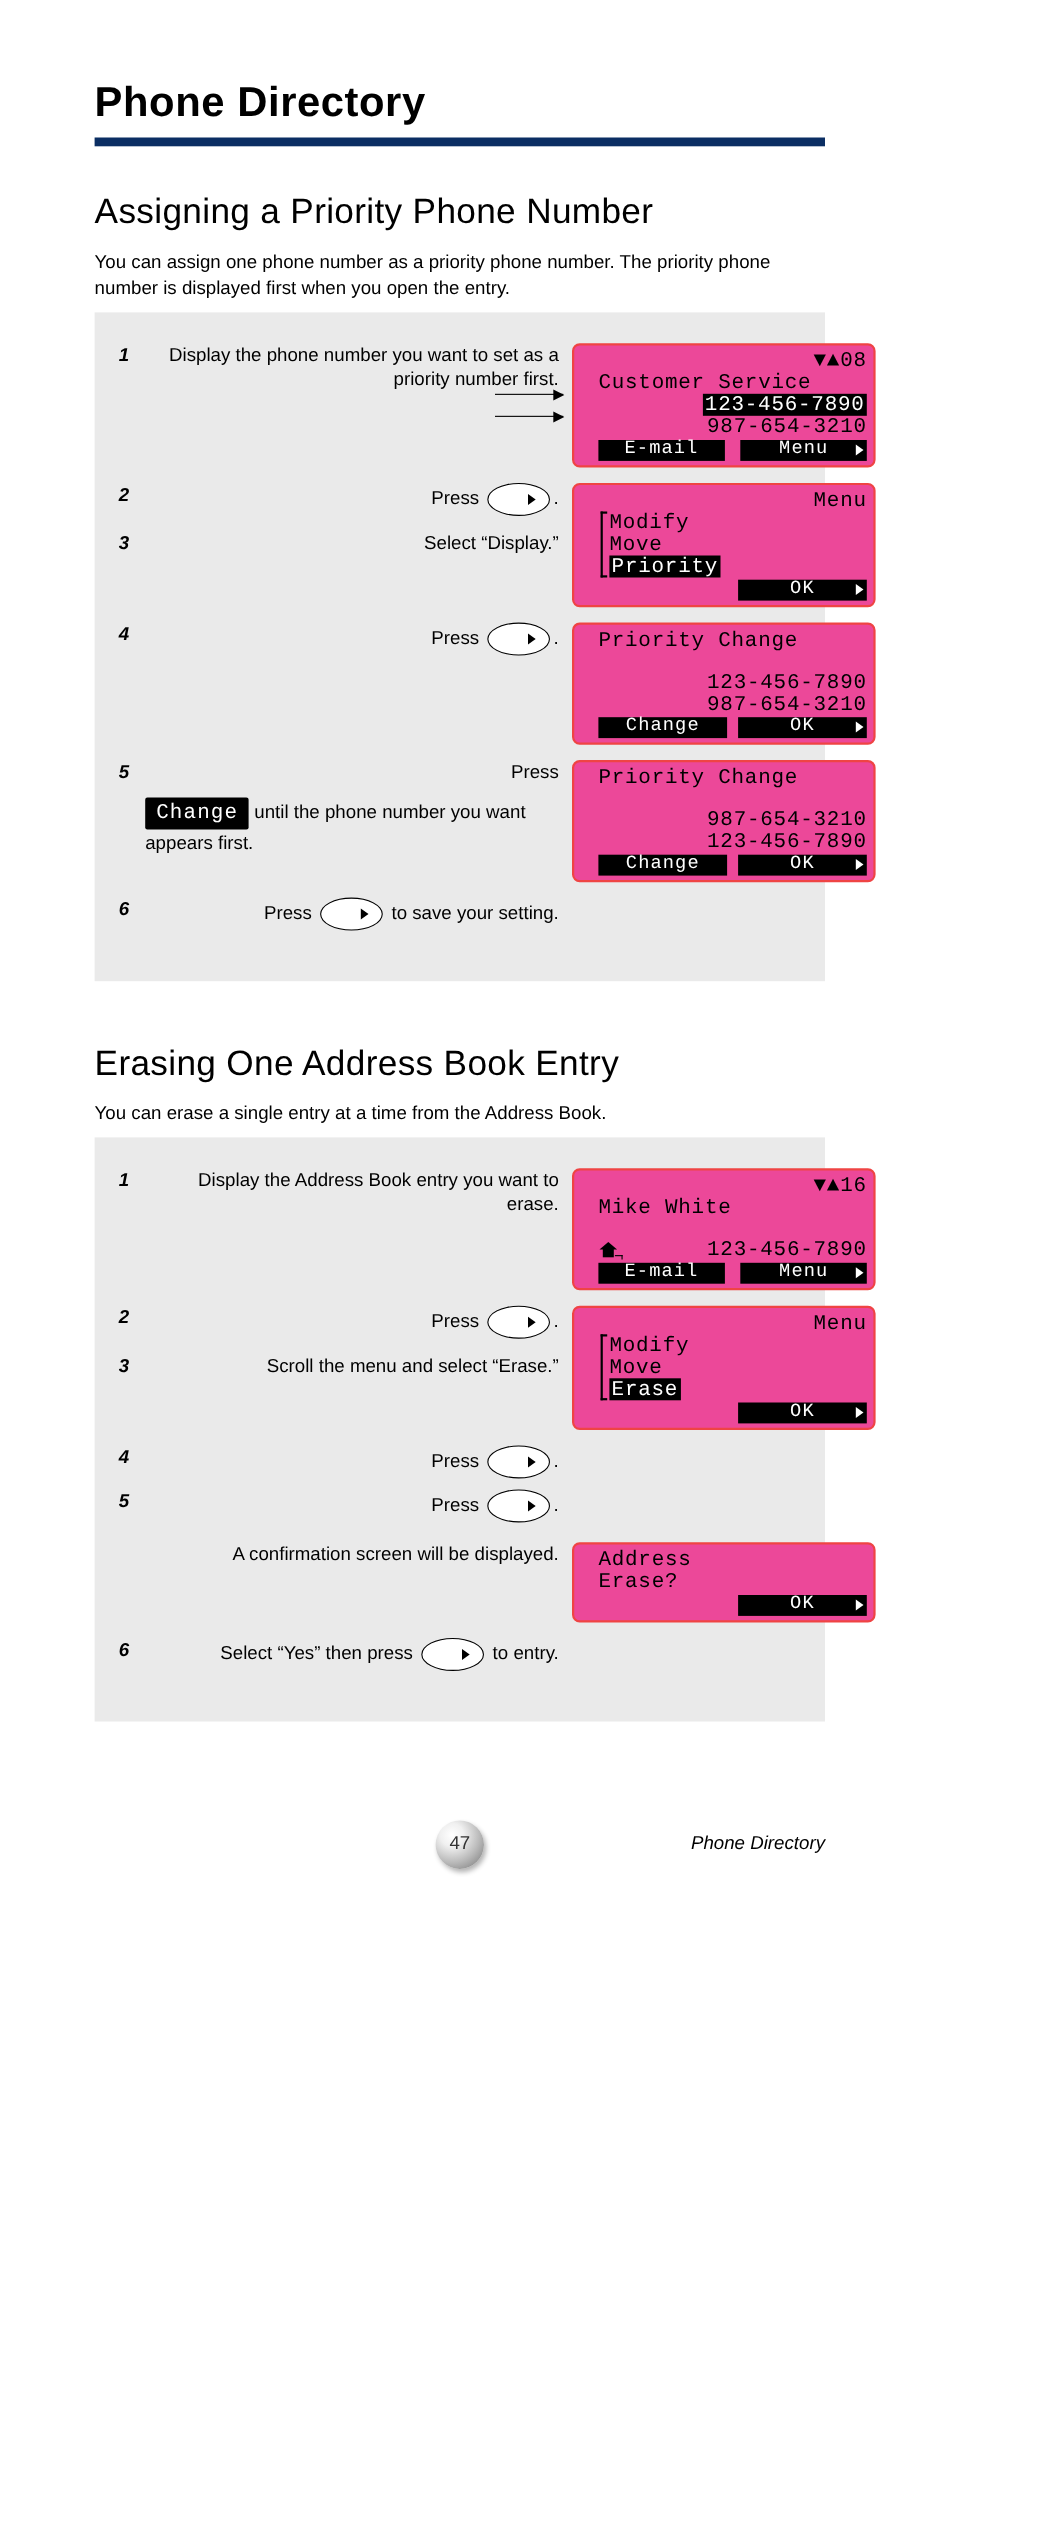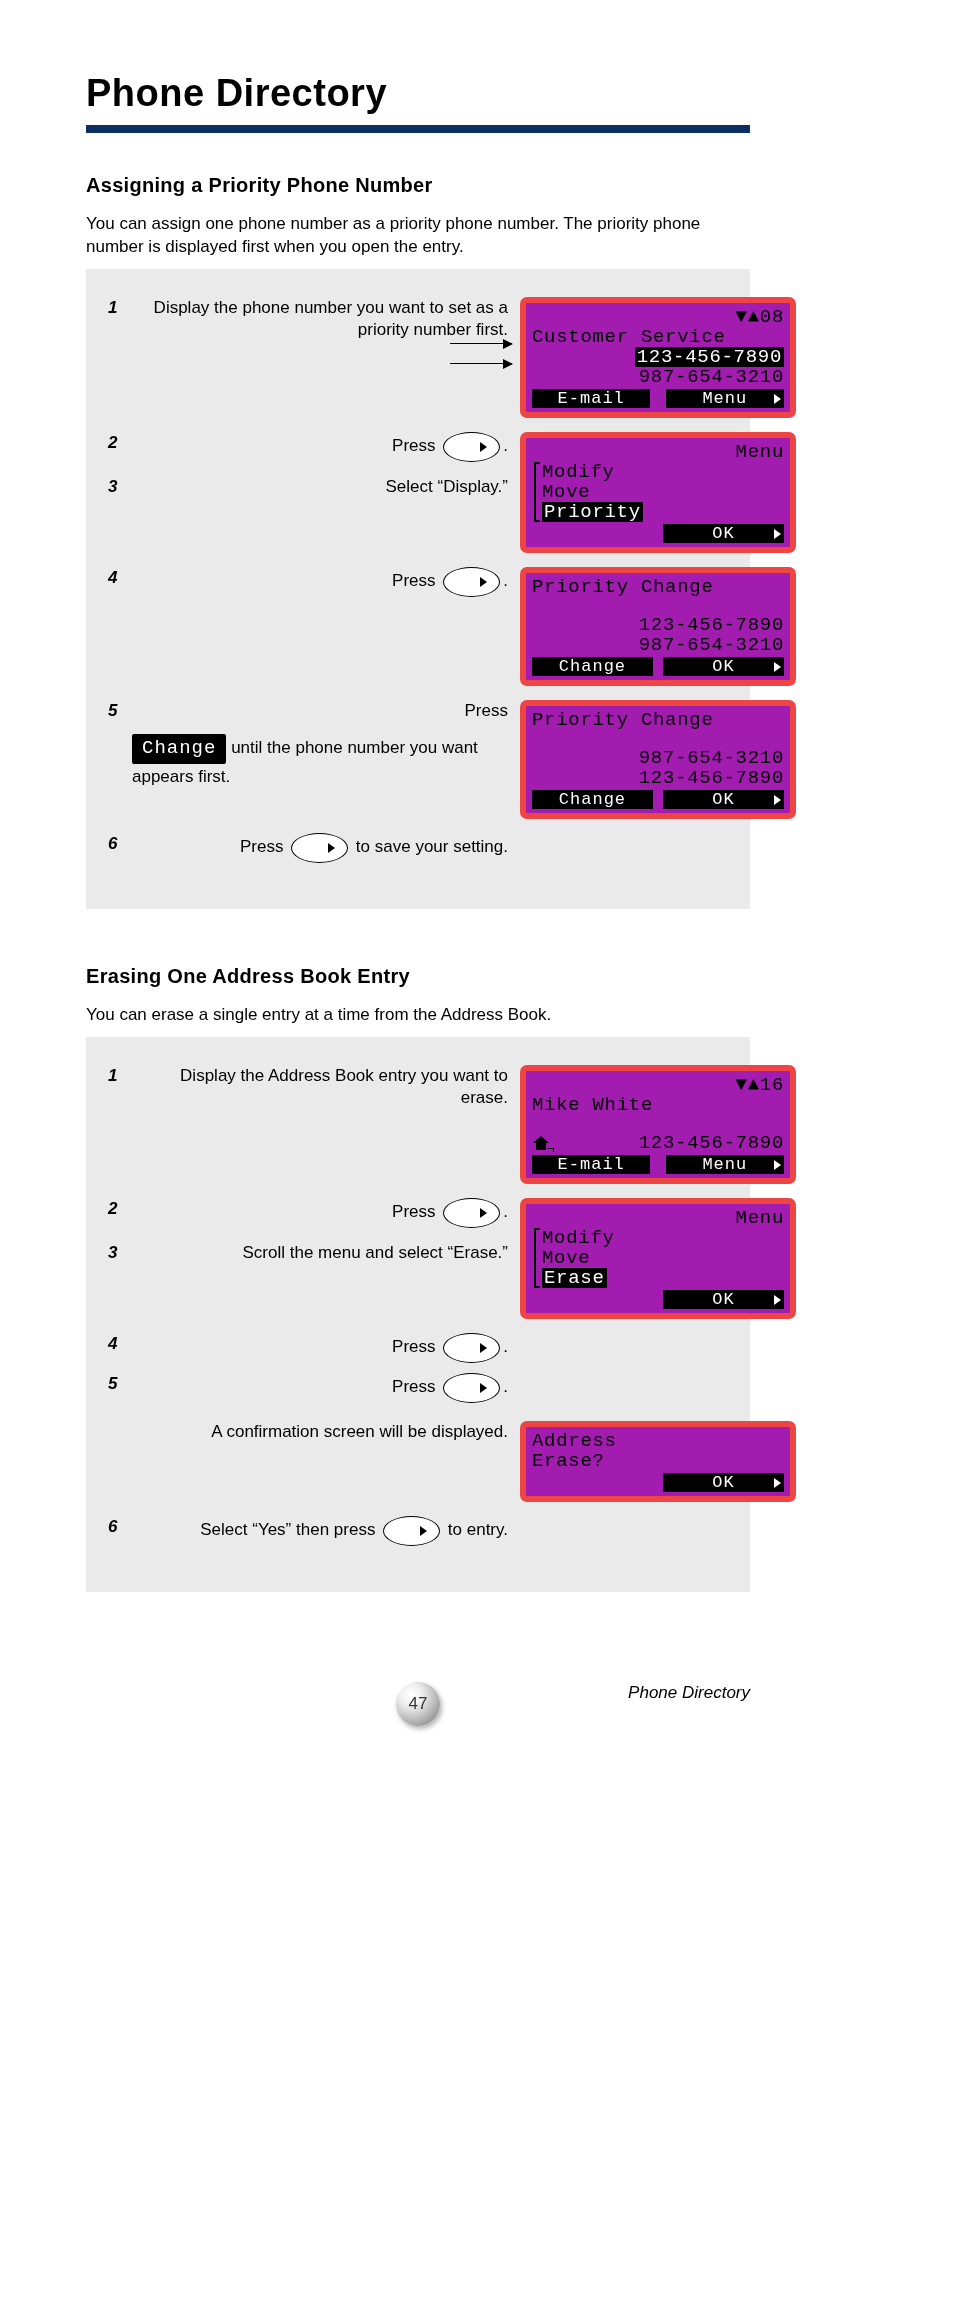--- a/index.html
+++ b/index.html
@@ -22,22 +22,22 @@
     font-weight: 700;
     margin: 0 0 6px 0;
     letter-spacing: 0.5px;
   }
   .chapter-rule {
     width: 100%;
     border-bottom: 8px solid #0b2e63;
     margin-bottom: 40px;
   }
   h2.section-title {
-    font-size: 20px;
-    font-weight: 700;
+    font-size: 32px;
+    font-weight: 400;
     margin: 0 0 16px 0;
     line-height: 1.2;
     letter-spacing: 0.3px;
   }
   p.intro { margin: 0 0 10px 0; }
 
   
   .panel {
     background: #eaeaea;
     padding: 28px 26px 28px 22px;
@@ -119,28 +119,28 @@
     content: '';
     position: absolute;
     right: -1px; top: -5px;
     width: 0; height: 0;
     border-left: 10px solid #000;
     border-top: 5px solid transparent;
     border-bottom: 5px solid transparent;
   }
   .lcd {
     width: 276px;
-    border: 6px solid #ef4444;
+    border: 2px solid #ef4444;
     border-radius: 7px;
-    background: #a21caf;
+    background: #ec4899;
     font-family: "Andale Mono","Courier New",monospace;
     font-size: 19px;
     line-height: 20px;
     letter-spacing: 0.7px;
-    padding: 4px 6px 4px 6px;
+    padding: 4px 6px 4px 22px;
     color: #000;
     margin-bottom: 6px;
   }
   .lcd .line {
     display: flex;
     min-height: 20px;
     align-items: center;
     justify-content: flex-end;
     white-space: pre;
     position: relative;
@@ -218,20 +218,21 @@
   .home-key {
     position: absolute;
     bottom: -2px; right: -4px;
     width: 7px; height: 4px;
     border: 1.2px solid #000; border-left: none; border-bottom: none;
   }
 
   
   .footer {
     display: flex;
+    align-items: center;
     justify-content: center;
     margin-top: 90px;
     position: relative;
   }
   .footer .footer-text {
     position: absolute;
     right: 0;
     font-style: italic;
     font-size: 17px;
   }

